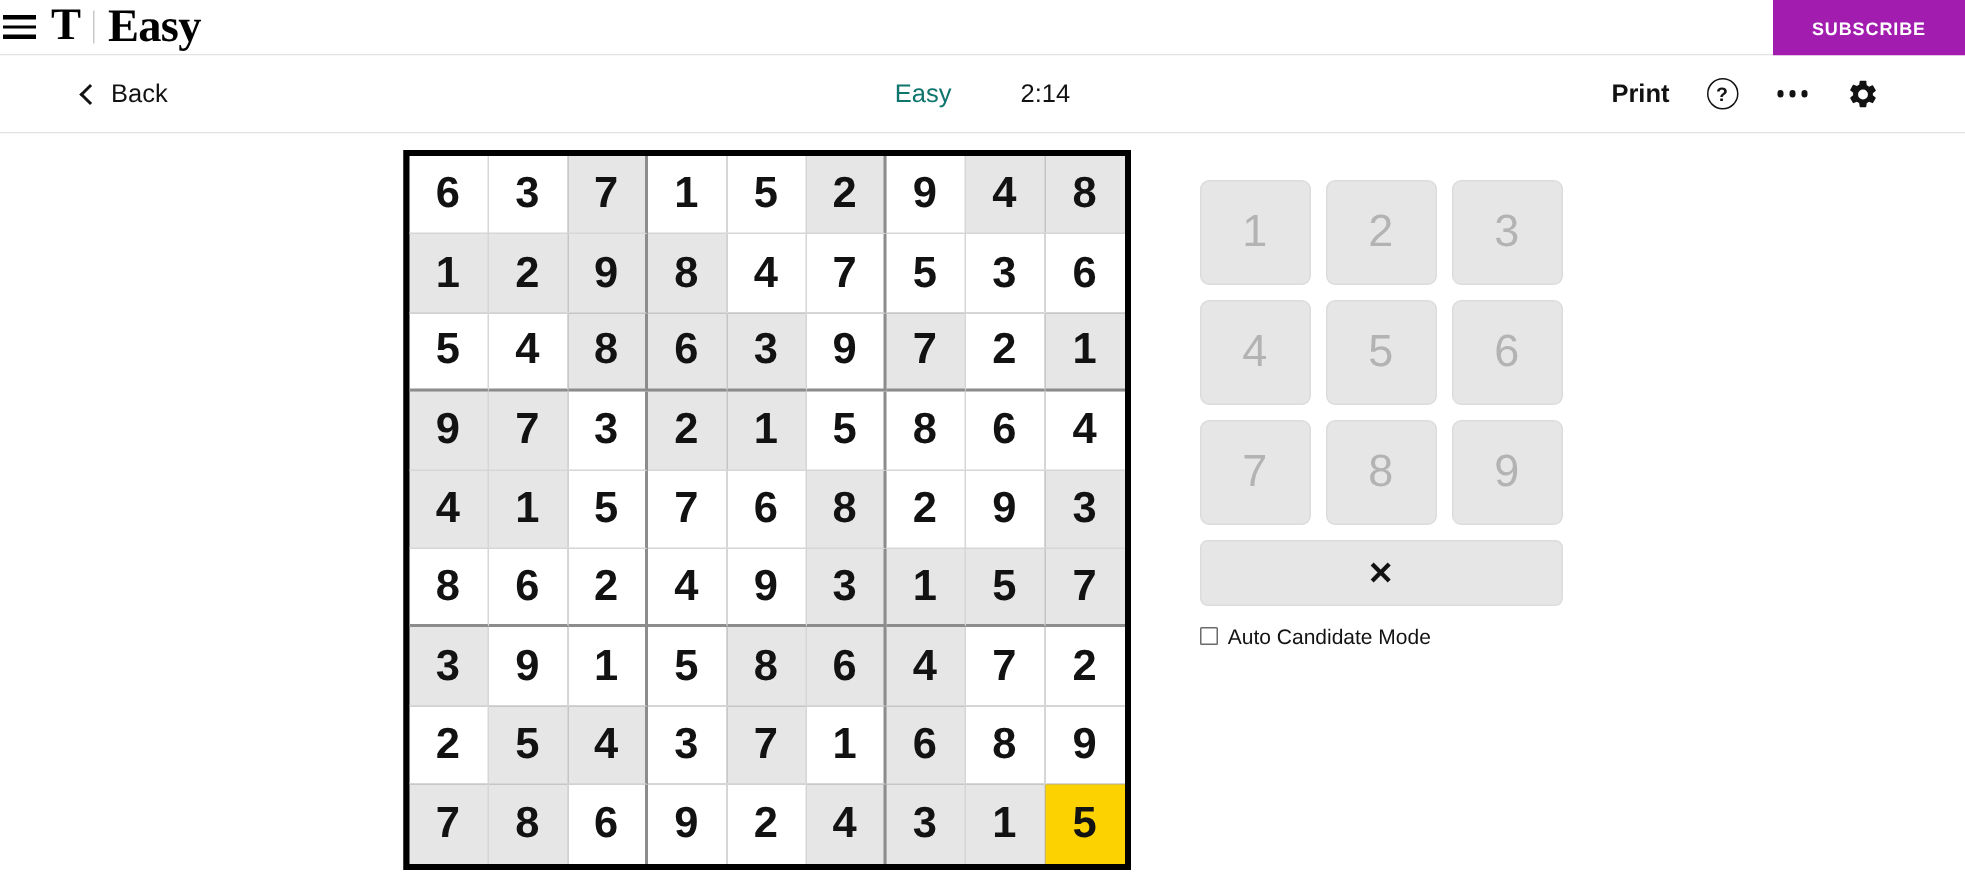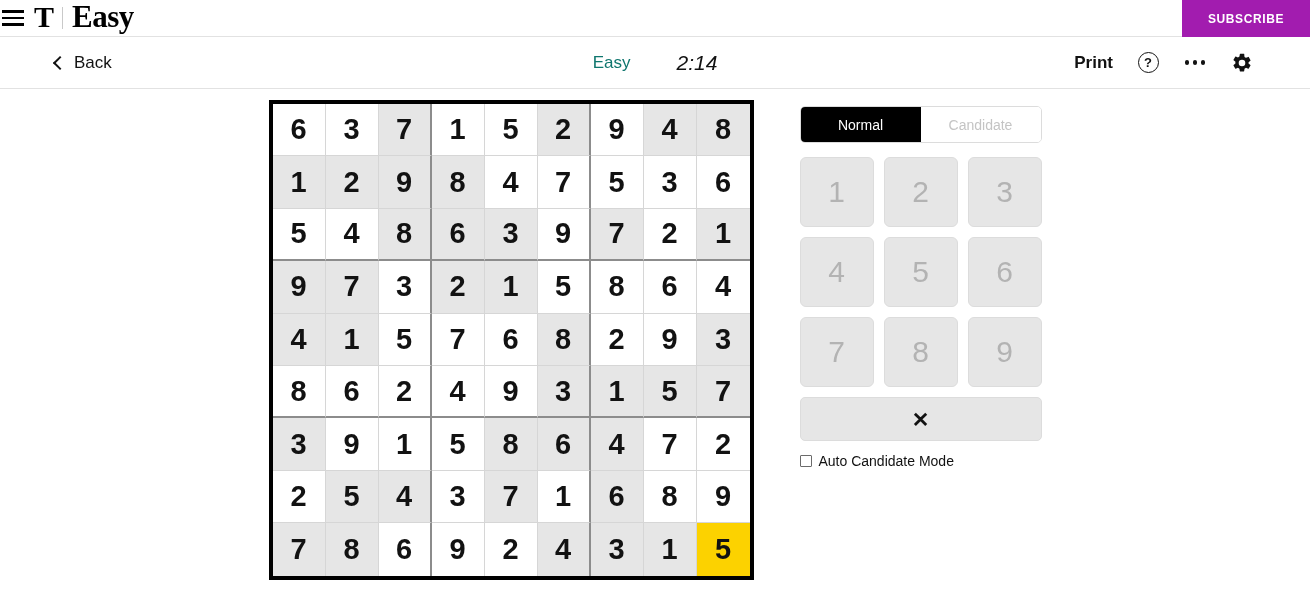--- a/index.html
+++ b/index.html
@@ -98,21 +98,21 @@
   }
   .back-label { font-size: 17px; color: #121212; }
 
   .toolbar-center {
     position: absolute;
     left: 50%; top: 50%;
     transform: translate(-50%, -50%);
     display: flex; align-items: center; gap: 46px;
   }
   .difficulty { font-size: 17px; color: #0f766e; }
-  .timer { font-size: 21px; color: #121212; font-style: italic; }
+  .timer { font-size: 17px; color: #121212; }
 
   .toolbar-right {
     position: absolute;
     right: 56px; top: 50%;
     transform: translateY(-50%);
     display: flex; align-items: center; gap: 23px;
   }
   .print-btn {
     font-size: 17px; color: #121212;
     background: none; border: none; cursor: pointer; padding: 0;
@@ -382,24 +382,20 @@
         <div class="cell br-thick last-row">6</div>
         <div class="cell last-row">9</div>
         <div class="cell last-row">2</div>
         <div class="cell filled br-thick last-row">4</div>
         <div class="cell filled last-row">3</div>
         <div class="cell filled last-row">1</div>
         <div class="cell selected last-col last-row">5</div>
       </div>
 
     <div class="controls">
-      <div class="mode-toggle">
-        <button class="mode-btn active">Normal</button>
-        <button class="mode-btn">Candidate</button>
-      </div>
 
       <div class="numpad" id="numpad">
           <button class="num-btn">1</button>
           <button class="num-btn">2</button>
           <button class="num-btn">3</button>
           <button class="num-btn">4</button>
           <button class="num-btn">5</button>
           <button class="num-btn">6</button>
           <button class="num-btn">7</button>
           <button class="num-btn">8</button>

